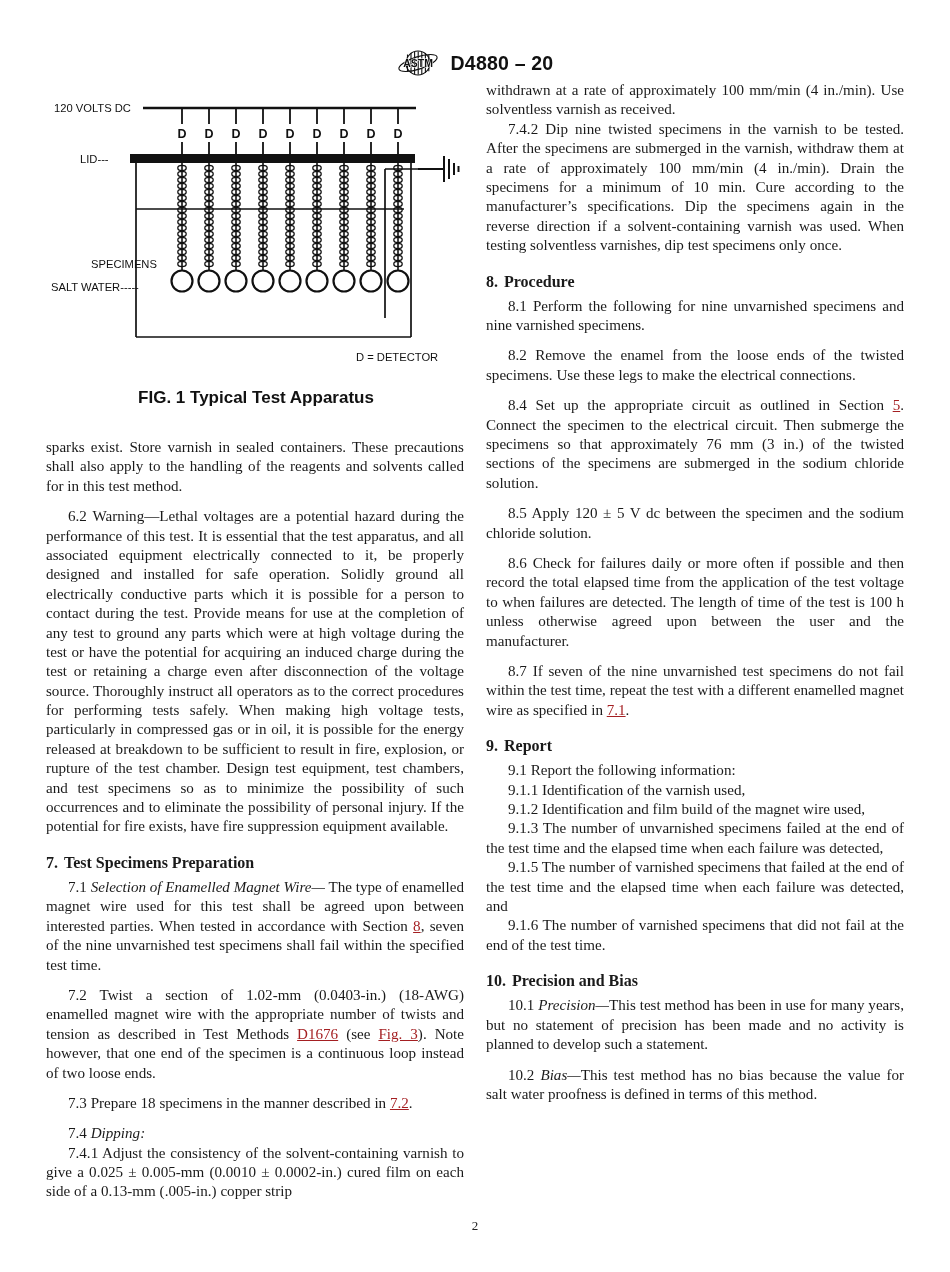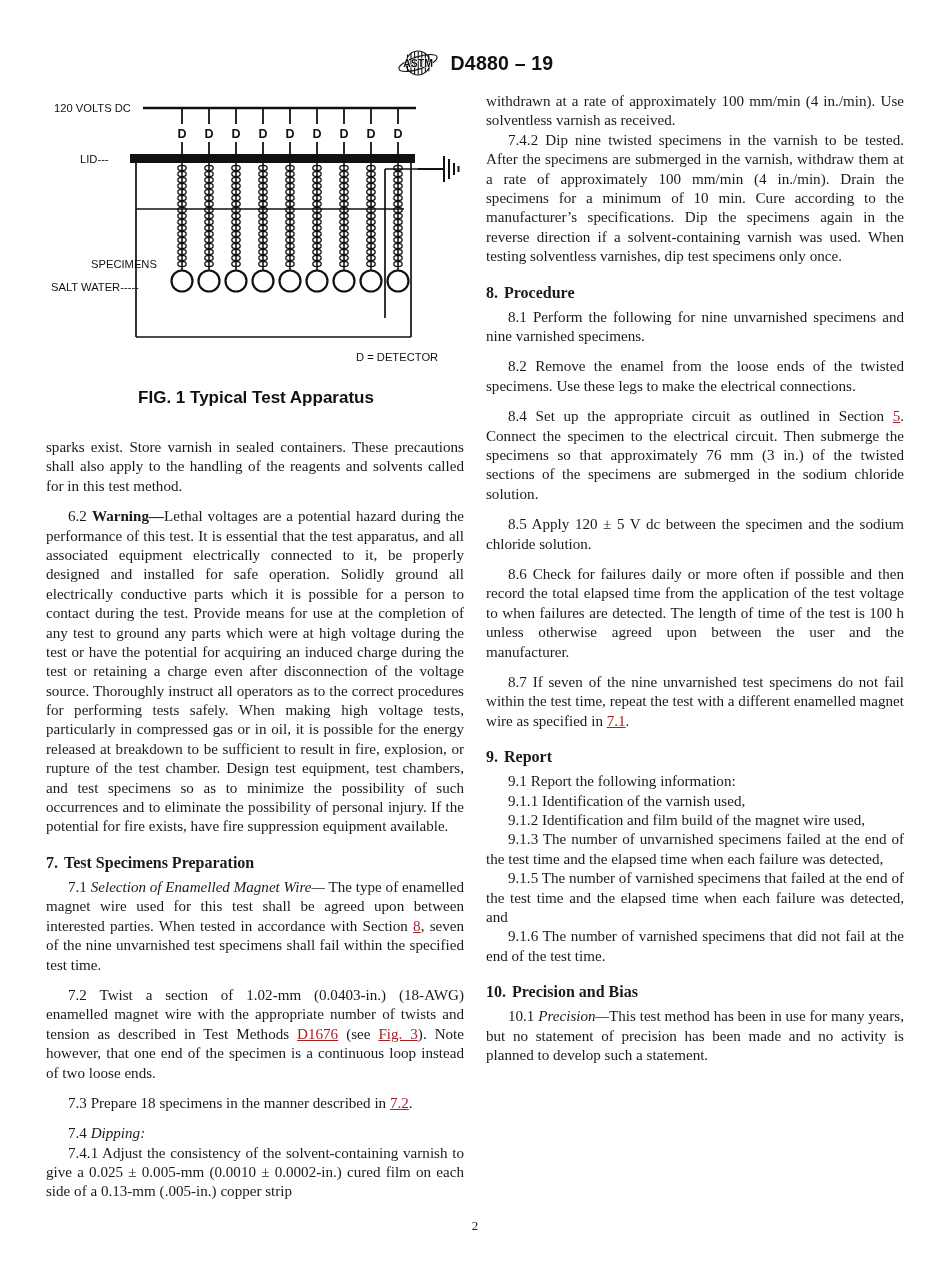--- a/index.html
+++ b/index.html
@@ -41,21 +41,21 @@
     font-family: "Liberation Sans", sans-serif;
     font-weight: bold;
     font-size: 19.5px;
     letter-spacing: 0.2px;
     color: #111;
   }
 
   
   .col {
     position: absolute;
-    top: 92px;
+    top: 81px;
     width: 418px;
     text-align: justify;
     font-size: 15.1px;
     line-height: 1.285;
   }
   .col-left  { left: 46px; }
   .col-right { left: 486px; }
 
   p.para {
     margin: 0 0 0 0;
@@ -72,21 +72,21 @@
     font-family: "Liberation Serif", serif;
     font-weight: bold;
     font-size: 16px;
     margin: 16px 0 6px 0;
     text-indent: 0;
     text-align: left;
     line-height: 1.2;
   }
   h2.section-head .num { margin-right: 6px; }
 
-  .bold { font-weight: bold; }
+  .bold { font-weight: normal; }
   .ital { font-style: italic; }
   .xref { color: #a41f22; }
 
   
   .figure-block {
     position: absolute;
     left: 46px;
     top: 92px;
     width: 420px;
     height: 322px;
@@ -126,21 +126,21 @@
       <span class="astm-logo">
         <svg viewBox="0 0 42 26" width="42" height="26" xmlns="http://www.w3.org/2000/svg">
           <g fill="none" stroke="#111" stroke-width="1.1">
             <ellipse cx="21" cy="13" rx="12" ry="12"></ellipse>
             <ellipse cx="21" cy="13" rx="20" ry="6.2" transform="rotate(-18 21 13)"></ellipse>
             <path d="M10.5 4.5 L10.5 21.5 M14 3 L14 23 M17.6 2 L17.6 24 M21.2 1.6 L21.2 24.4 M24.8 2 L24.8 24 M28.4 3 L28.4 23 M31.8 4.8 L31.8 21.2"></path>
           </g>
           <text x="21" y="17" font-family="Liberation Sans, sans-serif" font-size="10.5" font-weight="bold" text-anchor="middle" fill="#111" style="paint-order:stroke;stroke:#fff;stroke-width:0.9px;">ASTM</text>
         </svg>
       </span>
-      <span class="doc-designation">D4880 – 19</span>
+      <span class="doc-designation">D4880 – 20</span>
     </span>
   </div>
 
   <div class="figure-block">
     <svg class="fig-svg" width="420" height="292" viewBox="0 0 420 292" xmlns="http://www.w3.org/2000/svg">
       <defs>
         <style>
           .fl { font-family: "Liberation Sans", sans-serif; font-size: 11.2px; fill:#111; }
           .fd { font-family: "Liberation Sans", sans-serif; font-size: 12.5px; fill:#111; font-weight:600;}
           .st { stroke:#111; fill:none; }
@@ -492,17 +492,18 @@
 
 
     <p class="para tight"><span>9.1.5</span><span> The number of varnished specimens that failed at the end of the test time and the elapsed time when each failure was detected, and</span></p>
 
     <p class="para tight"><span>9.1.6</span><span> The number of varnished specimens that did not fail at the end of the test time.</span></p>
 
     <h2 class="section-head"><span class="num">10.</span><span>Precision and Bias</span></h2>
 
     <p class="para tight"><span>10.1</span>&nbsp;<span class="ital">Precision—</span><span>This test method has been in use for many years, but no statement of precision has been made and no activity is planned to develop such a statement.</span></p>
 
+    <p class="para gap"><span>10.2</span>&nbsp;<span class="ital">Bias—</span><span>This test method has no bias because the value for salt water proofness is defined in terms of this method.</span></p>
   </div>
 
   <div class="page-number">2</div>
 
 </div>
 
 </body></html>

